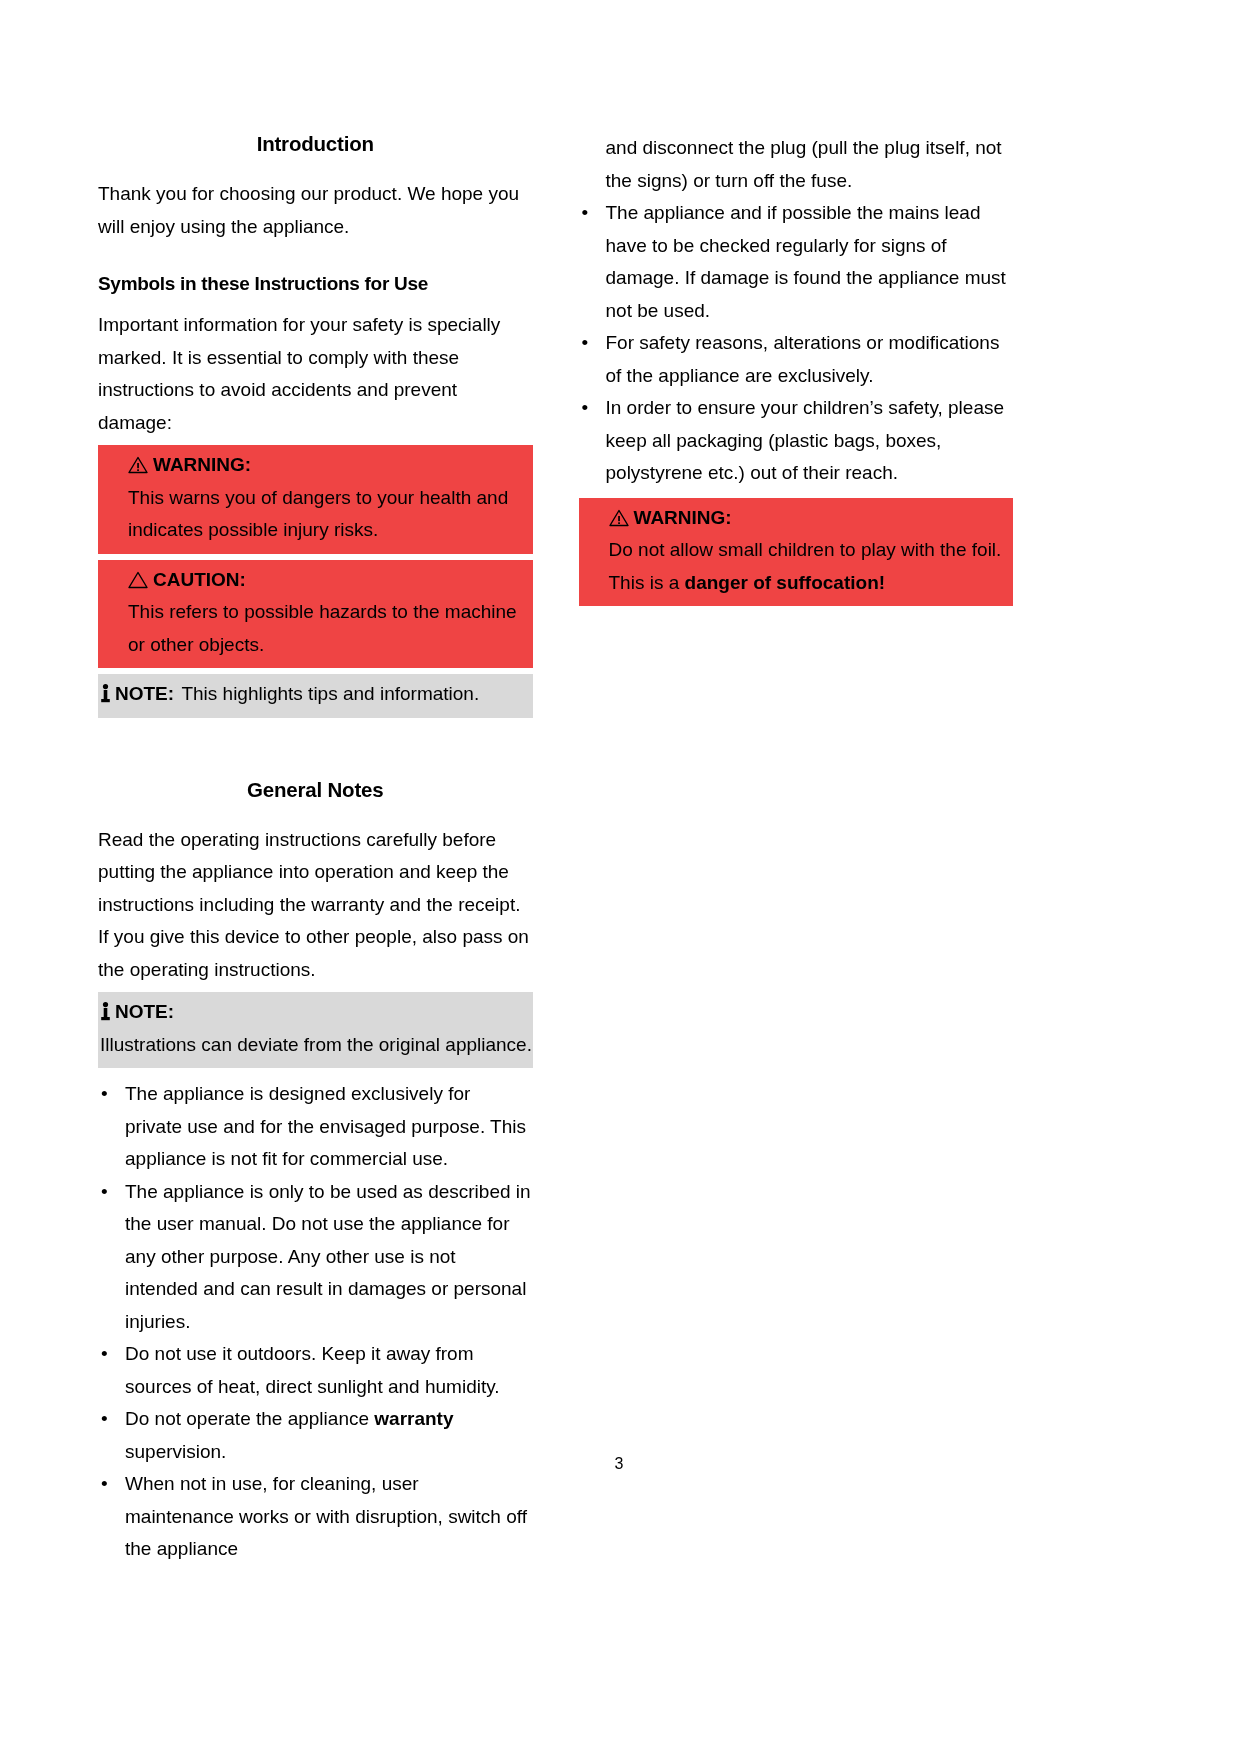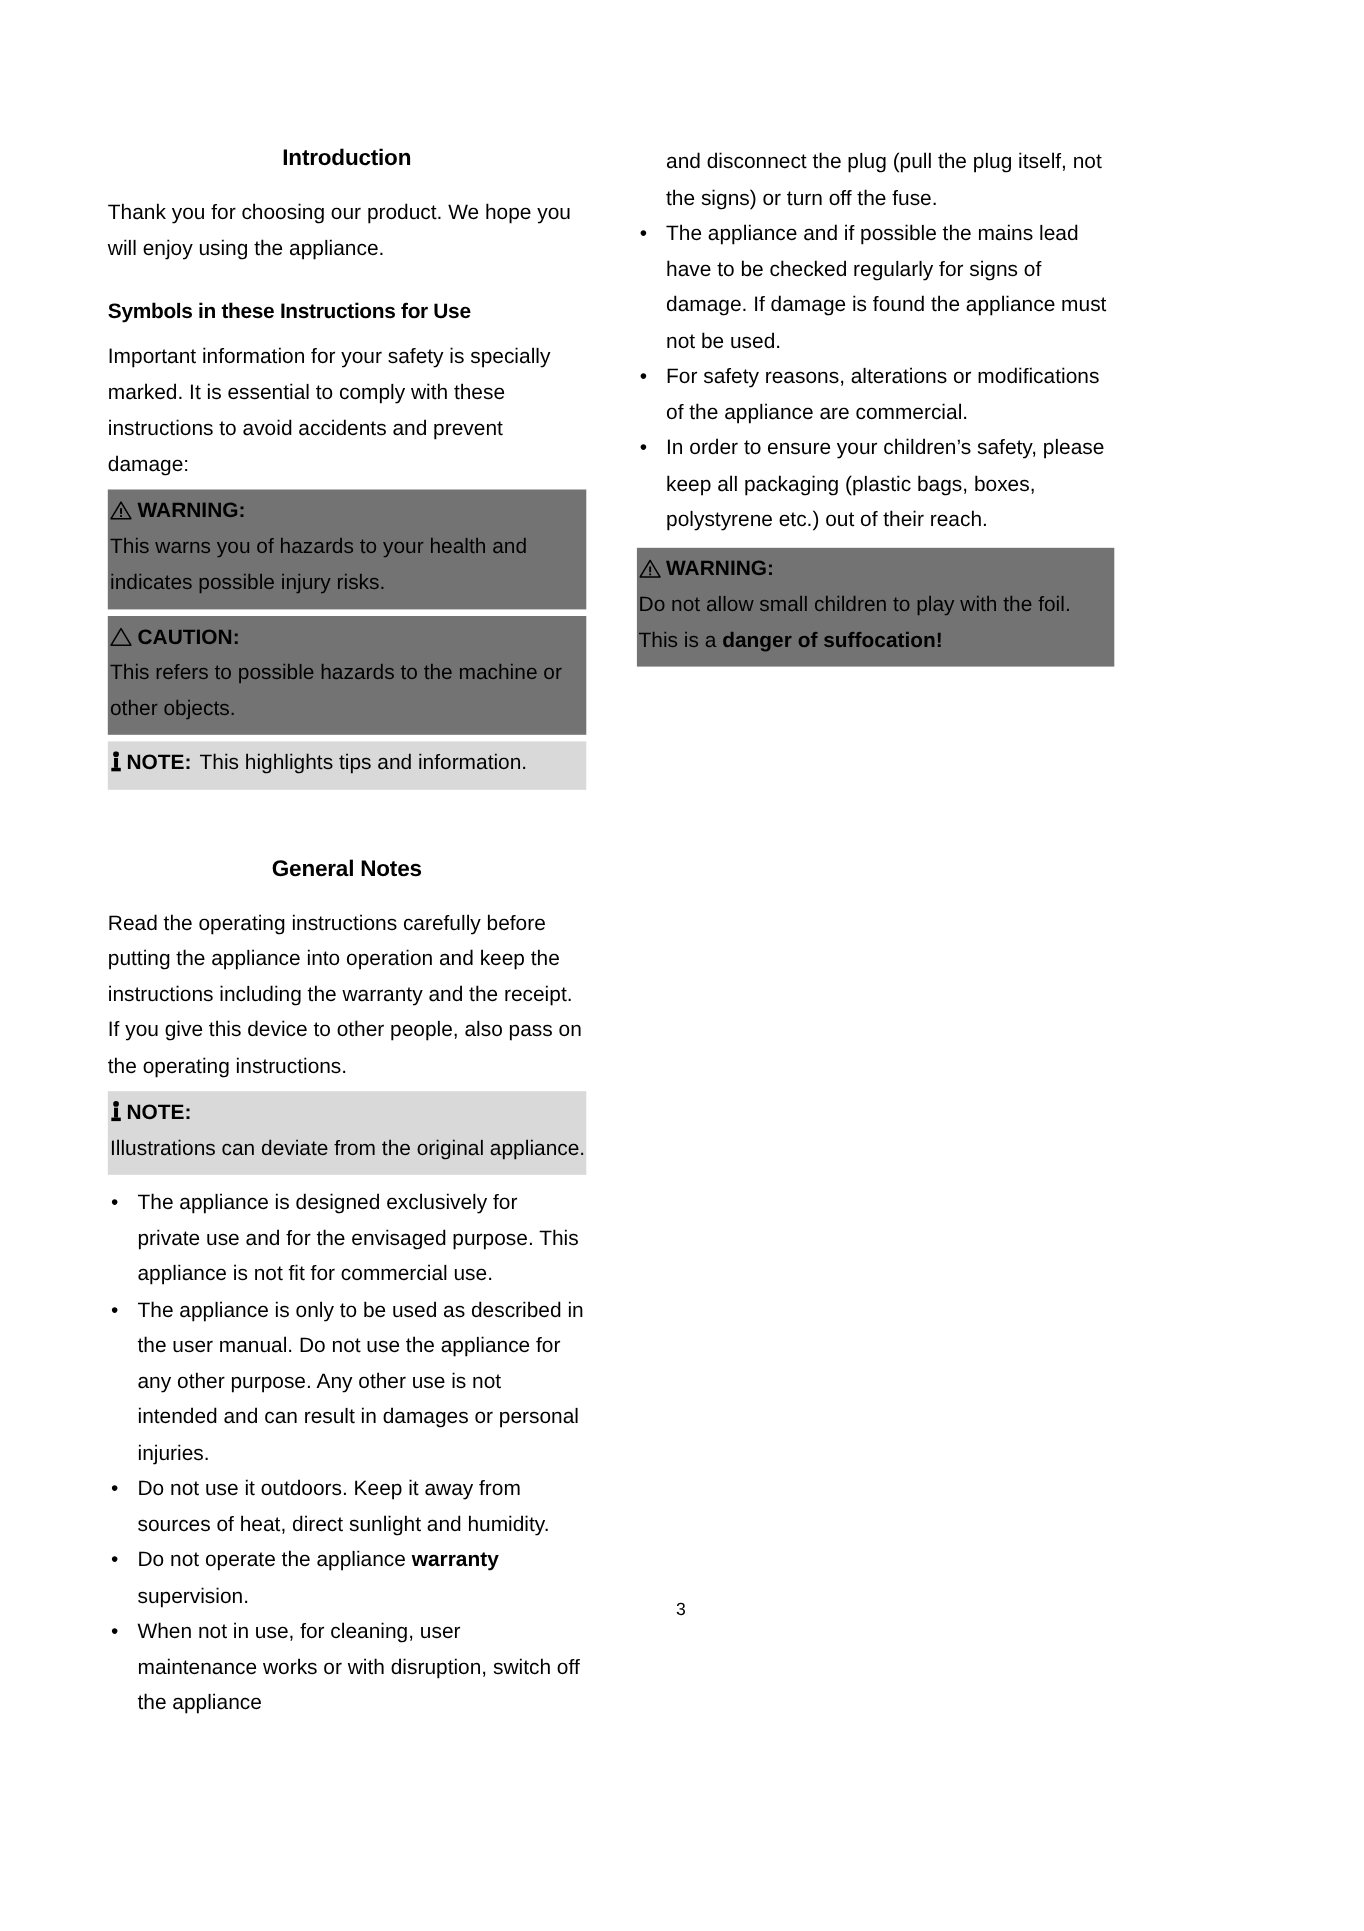--- a/index.html
+++ b/index.html
@@ -46,21 +46,22 @@
     margin: 0 0 14px 0;
   }
   p.body-text.tight {
     margin-bottom: 6px;
   }
   .callout {
     padding: 4px 0 7px 0;
     margin: 4px 0 6px 0;
   }
   .callout.warn, .callout.caution {
-    background: #737373;
+    background: #ef4444;
+    padding-left: 28px;
   }
   .callout.note {
     background: #d9d9d9;
   }
   .callout .cl-head {
     font-size: 19px;
     font-weight: bold;
     line-height: 32.5px;
     display: block;
     padding-left: 2px;
@@ -151,21 +152,21 @@
       <div class="callout warn">
         <span class="cl-head">
           <span class="tri-icon">
             <svg width="20" height="18" viewBox="0 0 20 18">
               <polygon points="10,1.5 19,16.5 1,16.5" fill="none" stroke="#000" stroke-width="1.4" stroke-linejoin="round"></polygon>
               <rect x="9.2" y="7" width="1.7" height="5.2" fill="#000"></rect>
               <rect x="9.2" y="13.3" width="1.7" height="1.7" fill="#000"></rect>
             </svg>
           </span><span>WARNING:</span>
         </span>
-        <span class="cl-body">This warns you of hazards to your health and indicates possible injury risks.</span>
+        <span class="cl-body">This warns you of dangers to your health and indicates possible injury risks.</span>
       </div>
 
       <div class="callout caution">
         <span class="cl-head">
           <span class="tri-icon">
             <svg width="20" height="18" viewBox="0 0 20 18">
               <polygon points="10,1.5 19,16.5 1,16.5" fill="none" stroke="#000" stroke-width="1.4" stroke-linejoin="round"></polygon>
             </svg>
           </span><span>CAUTION:</span>
         </span>
@@ -210,21 +211,21 @@
         <li><span>When not in use, for cleaning, user maintenance works or with disruption, switch off the appliance</span></li>
       </ul>
 
     </div>
 
     <div class="col">
 
       <ul class="bullets">
         <li class="cont"><span>and disconnect the plug (pull the plug itself, not the signs) or turn off the fuse.</span></li>
         <li><span>The appliance and if possible the mains lead have to be checked regularly for signs of damage. If damage is found the appliance must not be used.</span></li>
-        <li><span>For safety reasons, alterations or modifications of the appliance are commercial.</span></li>
+        <li><span>For safety reasons, alterations or modifications of the appliance are exclusively.</span></li>
         <li><span>In order to ensure your children’s safety, please keep all packaging (plastic bags, boxes, polystyrene etc.) out of their reach.</span></li>
       </ul>
 
       <div class="callout warn" style="margin-top:8px;">
         <span class="cl-head">
           <span class="tri-icon">
             <svg width="20" height="18" viewBox="0 0 20 18">
               <polygon points="10,1.5 19,16.5 1,16.5" fill="none" stroke="#000" stroke-width="1.4" stroke-linejoin="round"></polygon>
               <rect x="9.2" y="7" width="1.7" height="5.2" fill="#000"></rect>
               <rect x="9.2" y="13.3" width="1.7" height="1.7" fill="#000"></rect>

